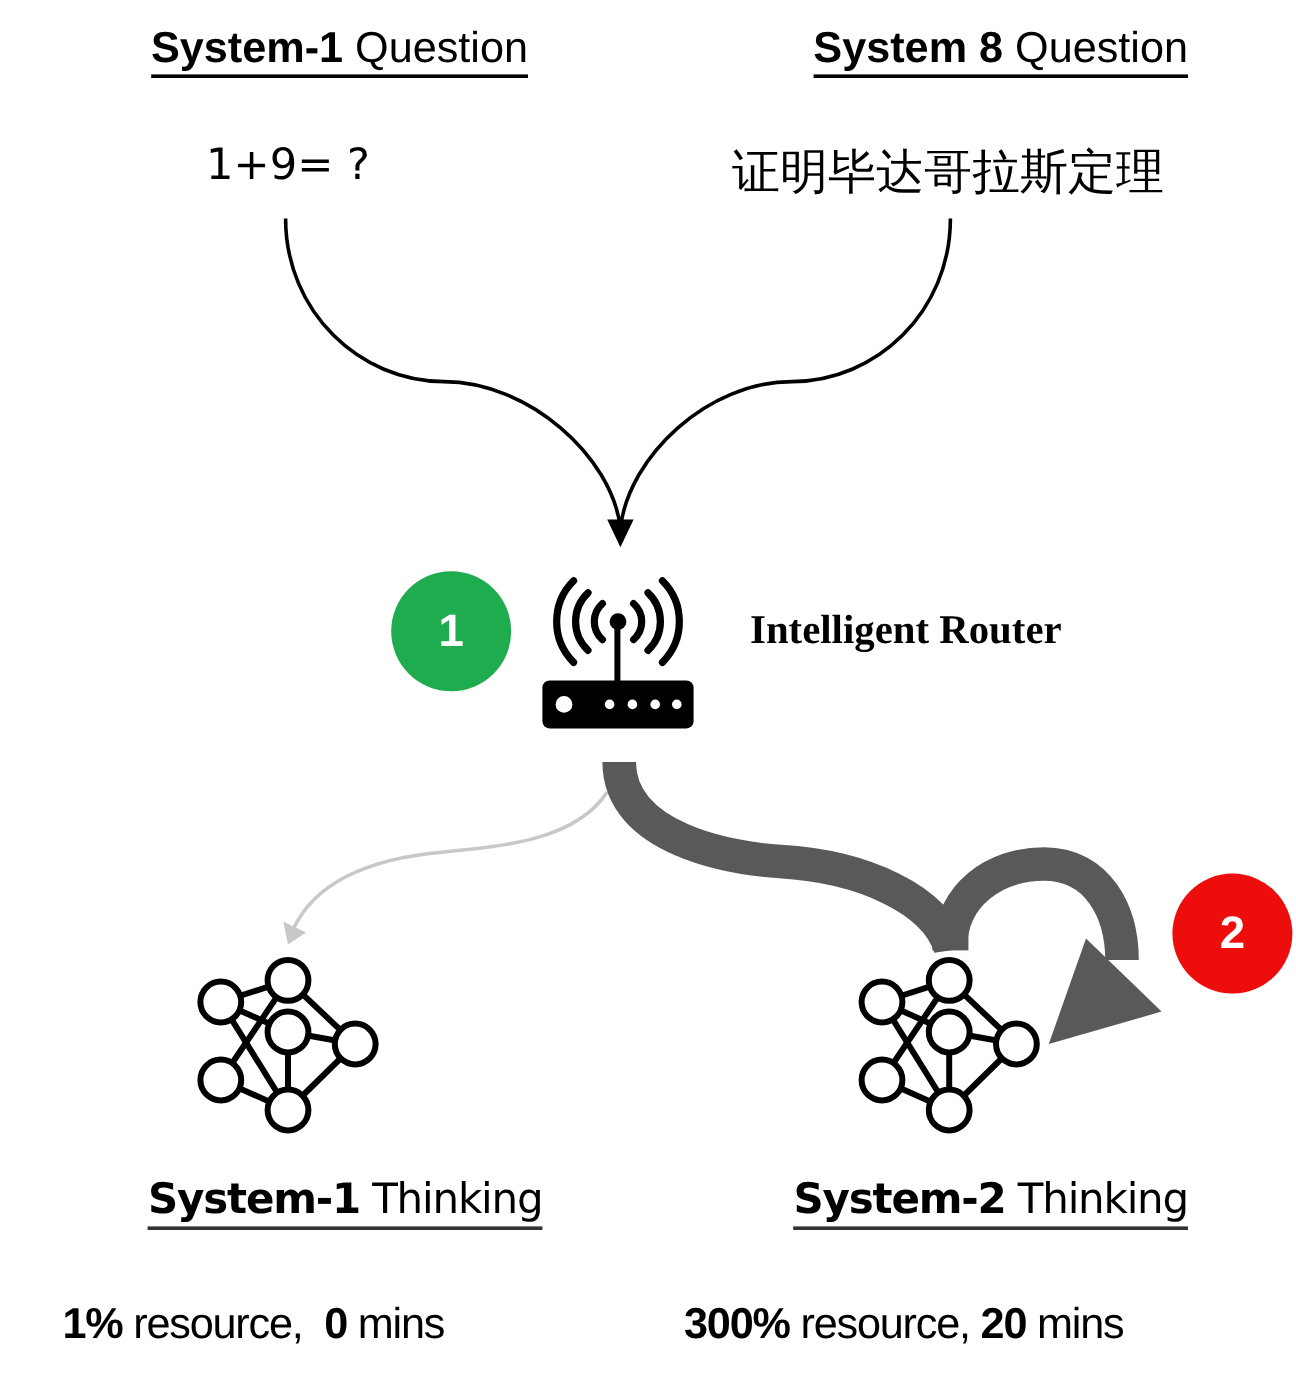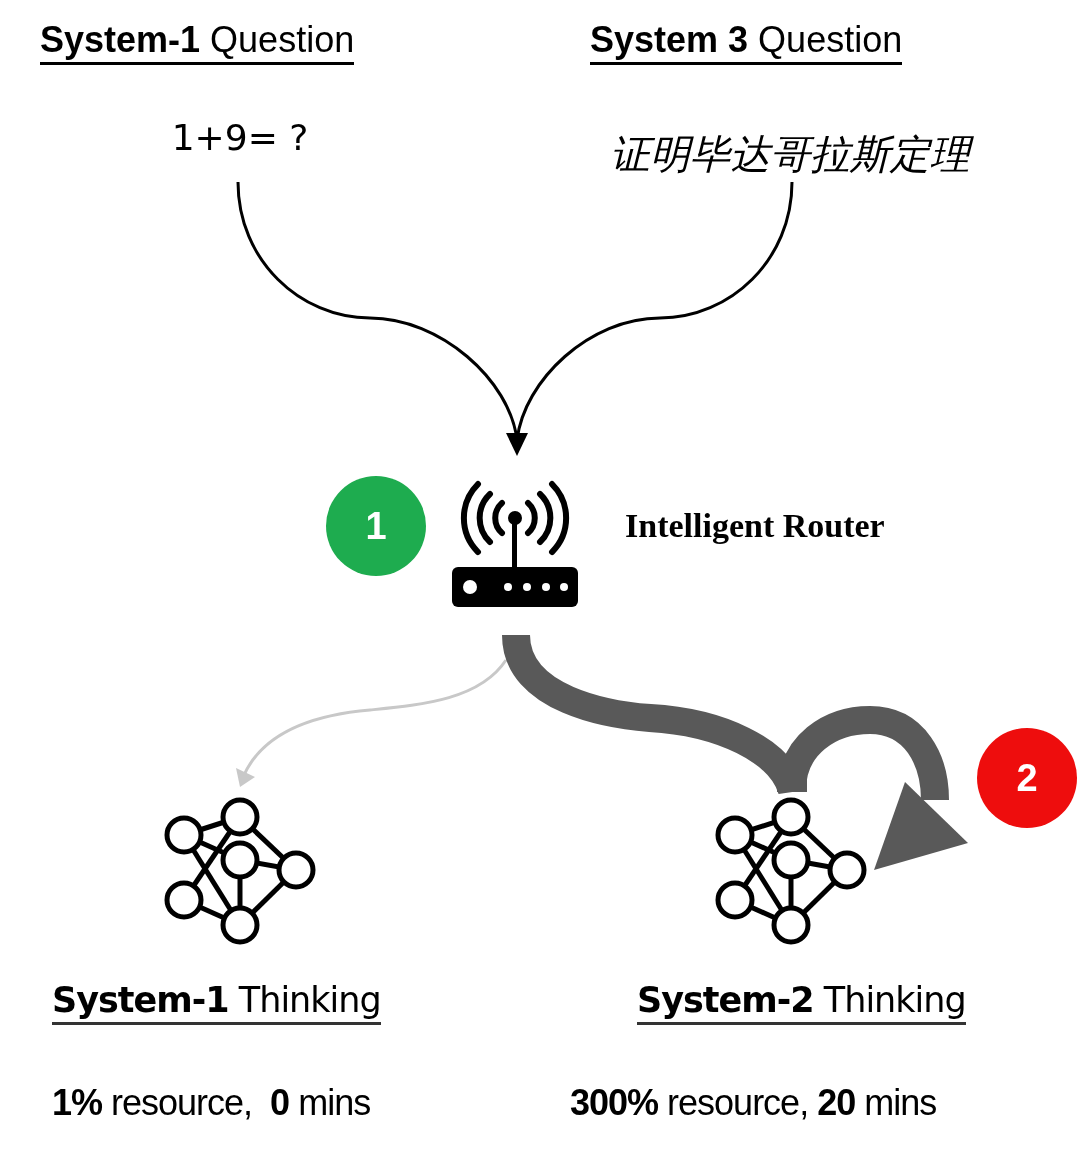--- a/index.html
+++ b/index.html
@@ -1,19 +1,19 @@
 <!DOCTYPE html>
 <html><head>
 <meta charset="utf-8">
 <style>
   html, body { margin: 0; padding: 0; background: #ffffff; }
   body { width: 1080px; height: 1157px; position: relative; overflow: hidden;
          font-family: "Liberation Sans", "DejaVu Sans", sans-serif; color: #000; }
   .abs { position: absolute; }
-  .heading { font-size: 36px; white-space: nowrap; text-align: left; line-height: 1; }
+  .heading { font-size: 36px; white-space: nowrap; text-align: right; line-height: 1; }
   .heading .inner { display: inline-block; border-bottom: 3px solid #000; padding-bottom: 4px; }
   .heading b { font-weight: 700; }
   .heading .light { font-weight: 400; }
   .think { font-family: "DejaVu Sans", sans-serif; font-size: 35px; letter-spacing: -1px; }
   .think b { font-weight: 700; }
   .question { font-size: 38px; white-space: nowrap; text-align: center; line-height: 1; }
   .q1 { font-family: "DejaVu Sans", sans-serif; font-size: 36px; }
   .q2 { font-family: "DejaVu Sans", sans-serif; font-size: 40px; }
   .badge { width: 100px; height: 100px; border-radius: 50%; display: flex; align-items: center;
            justify-content: center; color: #fff; font-weight: 700; font-size: 38px;
@@ -23,25 +23,25 @@
   .stats b { font-weight: 700; }
   svg.canvas { position: absolute; left: 0; top: 0; }
 </style>
 </head>
 <body>
 
 <div class="abs heading" style="left:40px; top:22px; width:400px;">
   <span class="inner"><b>System-1</b><span class="light"> Question</span></span>
 </div>
 <div class="abs heading" style="left:590px; top:22px; width:400px;">
-  <span class="inner"><b>System 3</b><span class="light"> Question</span></span>
+  <span class="inner"><b>System 8</b><span class="light"> Question</span></span>
 </div>
 
 <div class="abs question q1" style="left:130px; top:120px; width:220px;">1+9= ?</div>
-<div class="abs question q2" style="left:580px; top:134px; width:420px;font-style:italic;">证明毕达哥拉斯定理</div>
+<div class="abs question q2" style="left:580px; top:124px; width:420px;">证明毕达哥拉斯定理</div>
 
 <svg class="canvas" width="1080" height="1157" viewBox="0 0 1080 1157">
   <defs>
     <marker id="arrowBlack" markerWidth="10" markerHeight="10" refX="5" refY="9" orient="auto" markerUnits="userSpaceOnUse">
       <path d="M0,0 L10,0 L5,10 Z" fill="#000"></path>
     </marker>
   </defs>
 
   <path d="M238,182 C238,260 300,318 370,318 C440,318 510,380 517,440" fill="none" stroke="#000" stroke-width="3"></path>
   <path d="M792,182 C792,260 730,318 660,318 C590,318 524,380 517,440" fill="none" stroke="#000" stroke-width="3"></path>

